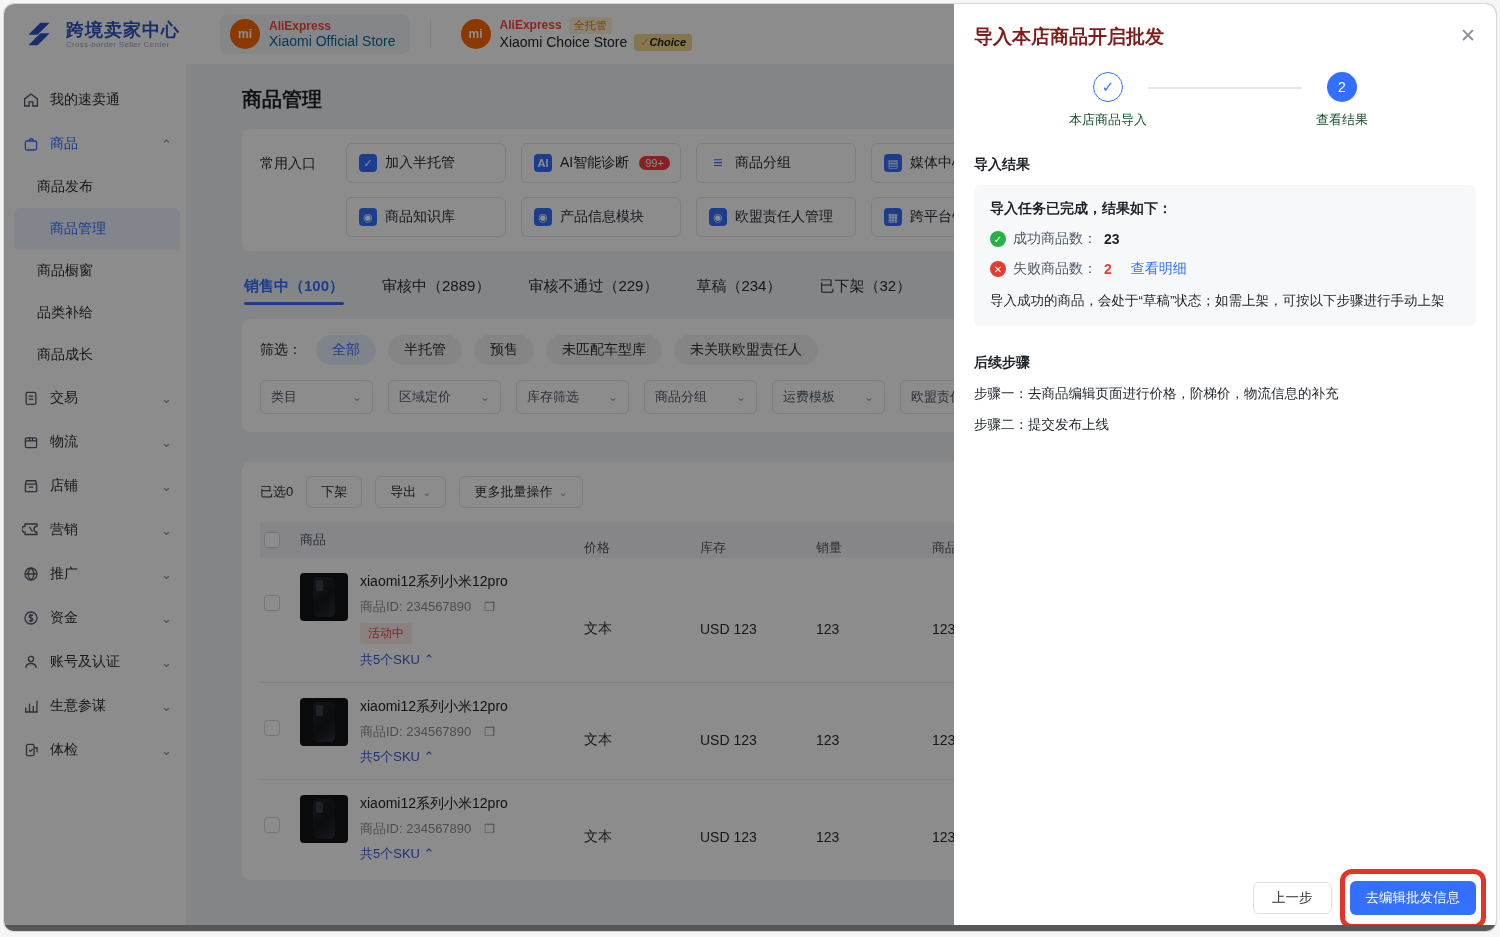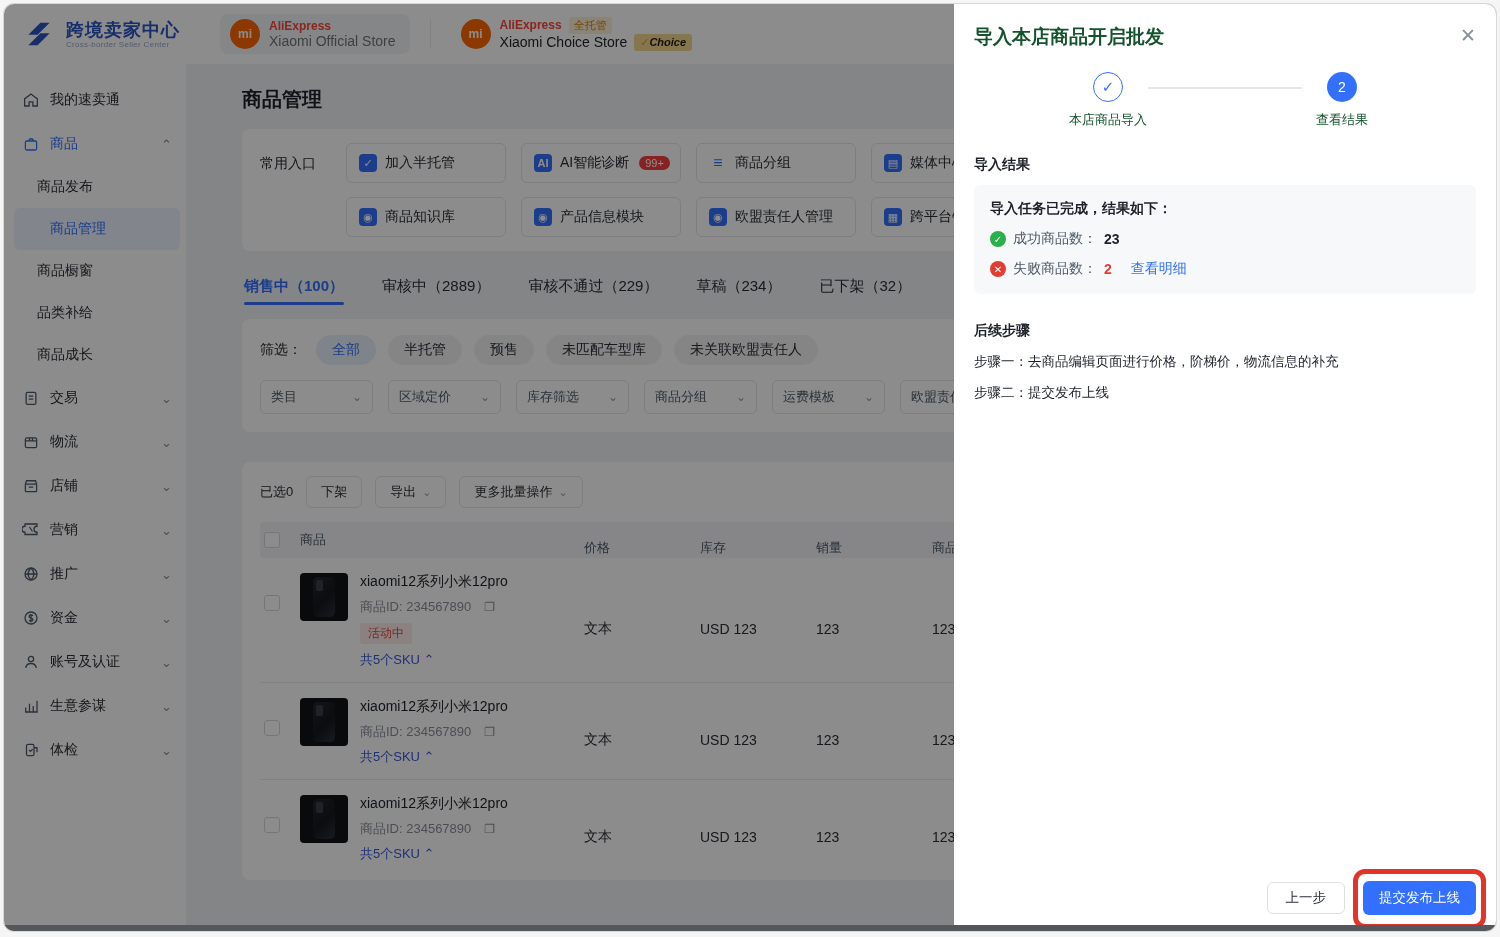--- a/index.html
+++ b/index.html
@@ -14,21 +14,21 @@
   .logo { display:flex; align-items:center; margin-left:18px; }
   .logo-mark { width:34px; height:34px; margin-right:10px; }
   .logo-text-cn { font-size:18px; font-weight:bold; color:#2d55c4; letter-spacing:1px; line-height:20px; }
   .logo-text-en { font-size:8px; color:#9aa7c9; letter-spacing:.3px; }
   .store-tab { display:flex; align-items:center; padding:5px 14px 5px 10px; border-radius:8px; }
   .store-tab.selected { background:#f3f5f8; margin-left:40px; }
   .mi-logo { width:30px; height:30px; border-radius:50%; background:#ff6602; color:#fff; font-size:12px; font-weight:bold;
              display:flex; align-items:center; justify-content:center; margin-right:9px; }
   .store-lines { display:flex; flex-direction:column; line-height:15px; }
   .store-platform { font-size:12px; font-weight:bold; color:#ff4438; display:flex; align-items:center; gap:7px; }
-  .store-name { font-size:14px; font-weight:500; color:#737373; }
+  .store-name { font-size:14px; font-weight:500; color:#0369a1; }
   .store-name.dark { color:#23242a; display:flex; align-items:center; gap:7px; }
   .mini-badge { font-size:11px; font-weight:normal; color:#d9830d; background:#faf0d8; border-radius:3px; padding:1px 5px; }
   .choice-badge { font-size:11px; font-style:italic; font-weight:bold; color:#201c07; background:#f2d892; border-radius:3px; padding:1px 6px; }
   .choice-badge .tick { color:#e09b10; font-style:normal; }
   .hdr-divider { width:1px; height:30px; background:#ececec; margin:0 20px; }
 
   
   .sidebar { position:absolute; top:60px; left:0; bottom:0; width:182px; background:#fff; padding-top:14px; }
   .side-item { height:44px; display:flex; align-items:center; padding:0 14px 0 18px; font-size:14px; color:#2a2e36; cursor:pointer; }
   .side-item .sicon { width:18px; height:18px; margin-right:10px; color:#4e5969; flex:0 0 18px; }
@@ -90,21 +90,21 @@
   .prod-id { font-size:13px; color:#8a8f99; margin-top:7px; display:flex; align-items:center; gap:13px; }
   .copy-ic { font-size:12px; color:#8a8f99; cursor:pointer; }
   .state-badge { display:inline-block; margin-top:7px; font-size:12px; color:#e34a3f; background:#fdeceb; border-radius:3px; padding:2px 8px; }
   .sku-line { margin-top:7px; font-size:13px; color:#3b5bd6; cursor:pointer; }
   .val-cell { font-size:14px; color:#2a2e36; align-self:center; }
 
   
   .dim { position:absolute; inset:0; background:rgba(0,0,0,0.45); z-index:40; }
   .drawer { position:absolute; top:0; right:0; bottom:0; width:542px; background:#fff; z-index:50; padding:0 20px; }
   .drawer-head { display:flex; justify-content:space-between; align-items:flex-start; padding-top:20px; }
-  .drawer-title { font-size:19px; font-weight:bold; color:#14532d; }
+  .drawer-title { font-size:19px; font-weight:bold; color:#7f1d1d; }
   .close-x { font-size:19px; color:#8a8f99; cursor:pointer; line-height:19px; margin-top:2px; }
   .steps { display:flex; justify-content:center; align-items:flex-start; margin-top:22px; }
   .step { width:132px; text-align:center; }
   .step-circle { width:30px; height:30px; border-radius:50%; margin:0 auto; display:flex; align-items:center; justify-content:center; font-size:14px; }
   .step-circle.done { border:1.5px solid #3370ff; color:#3370ff; background:#fff; font-size:15px; }
   .step-circle.current { background:#3370ff; color:#fff; }
   .step-label { margin-top:9px; font-size:13px; color:#14532d; }
   .connector { width:154px; height:2px; background:#e5e6eb; margin:15px -26px 0; }
   .sec-heading { font-size:14px; font-weight:bold; color:#1d2129; }
   .result-heading { margin-top:27px; }
@@ -489,30 +489,31 @@
           <span class="dot-ic ok">✓</span>
           <span>成功商品数：</span>
           <span class="rc-val">23</span>
         </div>
         <div class="rc-row">
           <span class="dot-ic bad">✕</span>
           <span>失败商品数：</span>
           <span class="rc-val red">2</span>
           <span class="detail-link">查看明细</span>
         </div>
+        <div class="rc-note">导入成功的商品，会处于“草稿”状态；如需上架，可按以下步骤进行手动上架</div>
       </div>
 
       <div class="sec-heading next-heading">后续步骤</div>
       <div class="next-line">步骤一：去商品编辑页面进行价格，阶梯价，物流信息的补充</div>
       <div class="next-line">步骤二：提交发布上线</div>
 
       <div class="drawer-footer">
         <button class="btn-prev">上一步</button>
         <span class="primary-wrap">
-          <button class="btn-primary">提交发布上线</button>
+          <button class="btn-primary">去编辑批发信息</button>
           <span class="annotation"></span>
         </span>
       </div>
     </div>
 
     <div class="bottom-strip"></div>
   </div>
 </div>
 
 </body></html>

